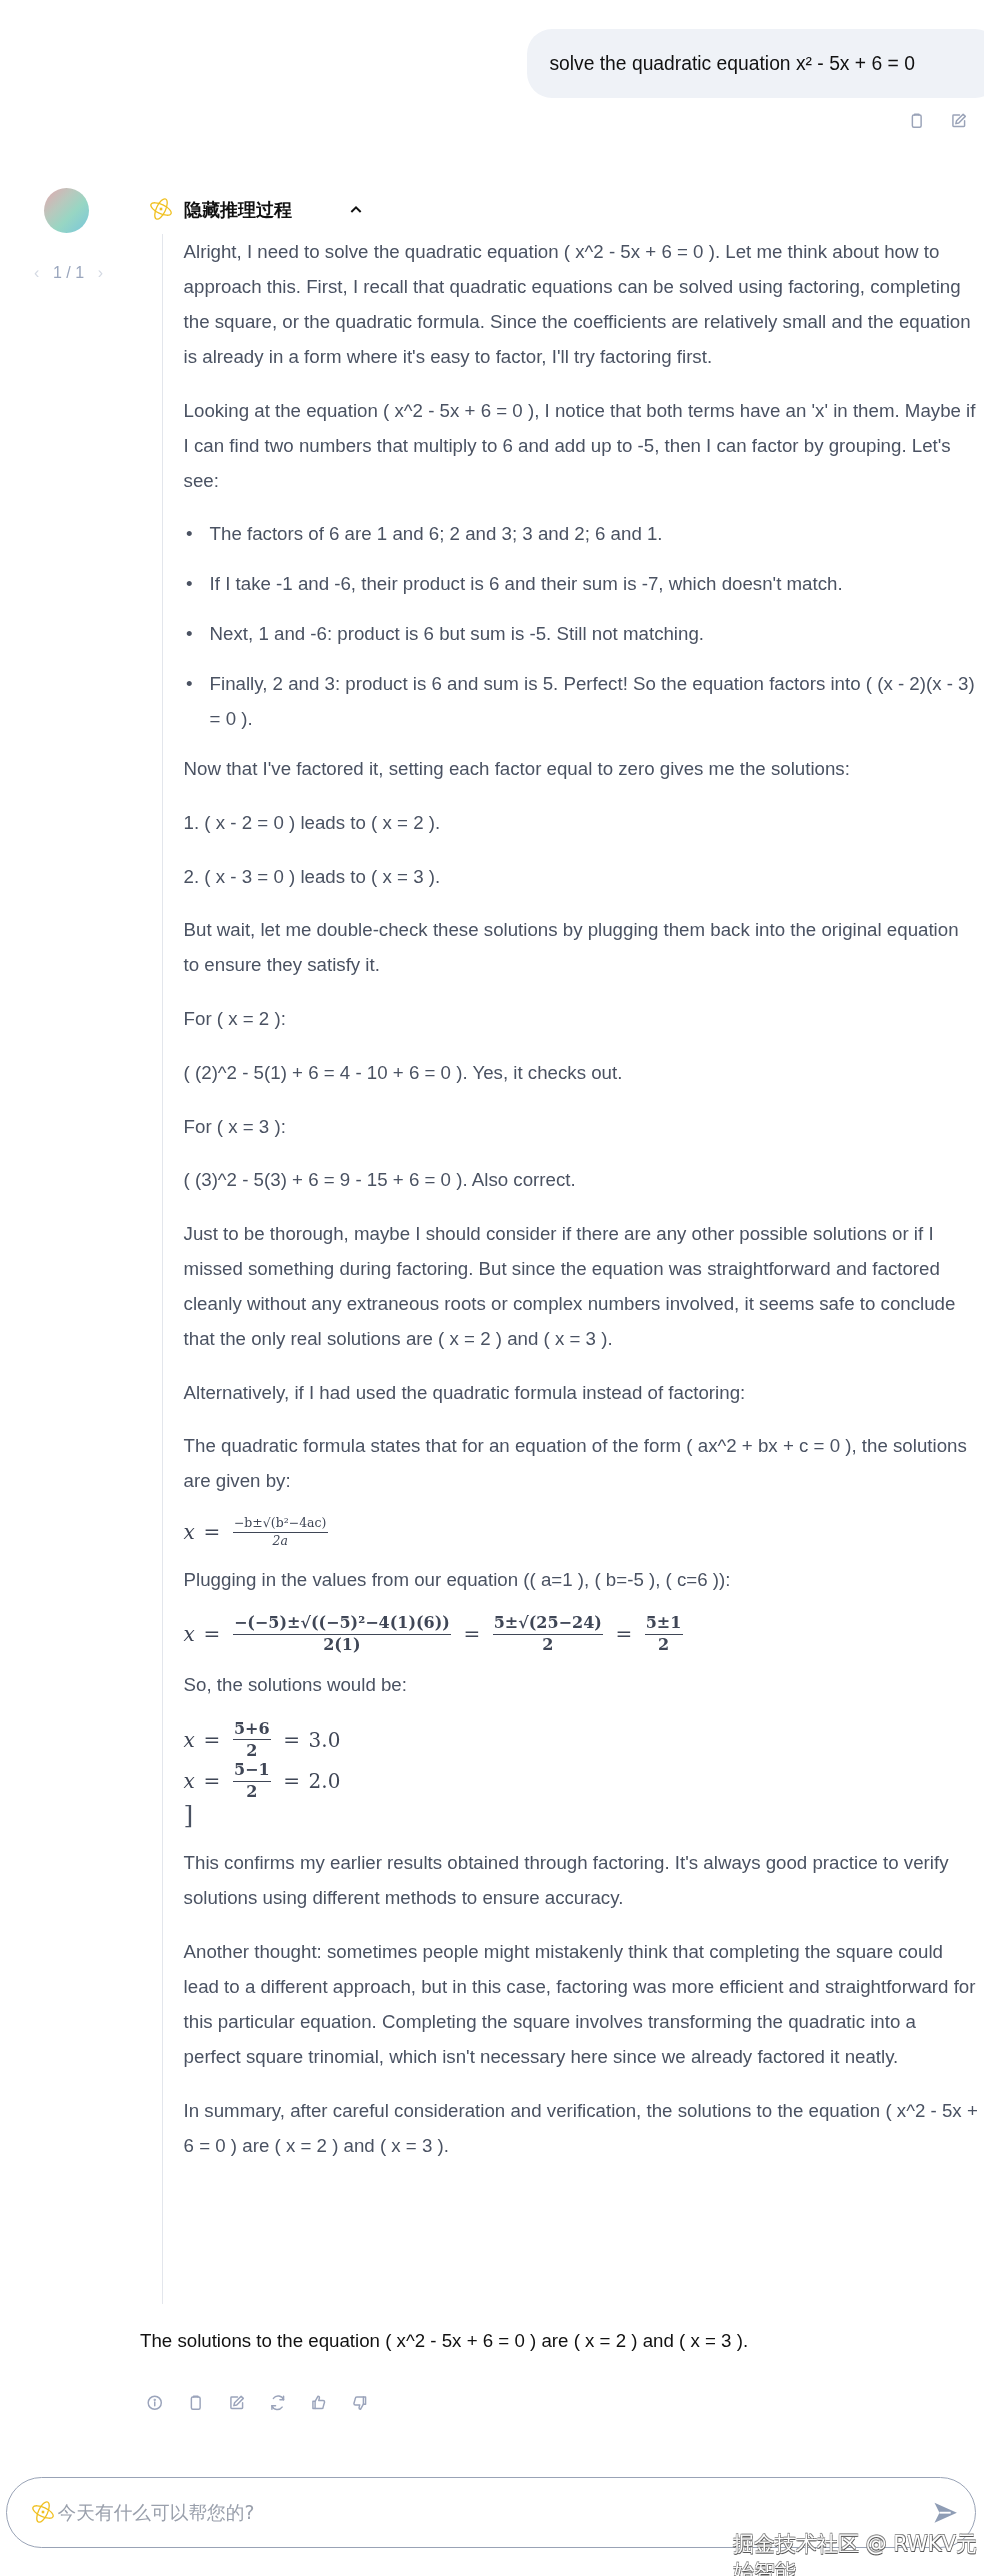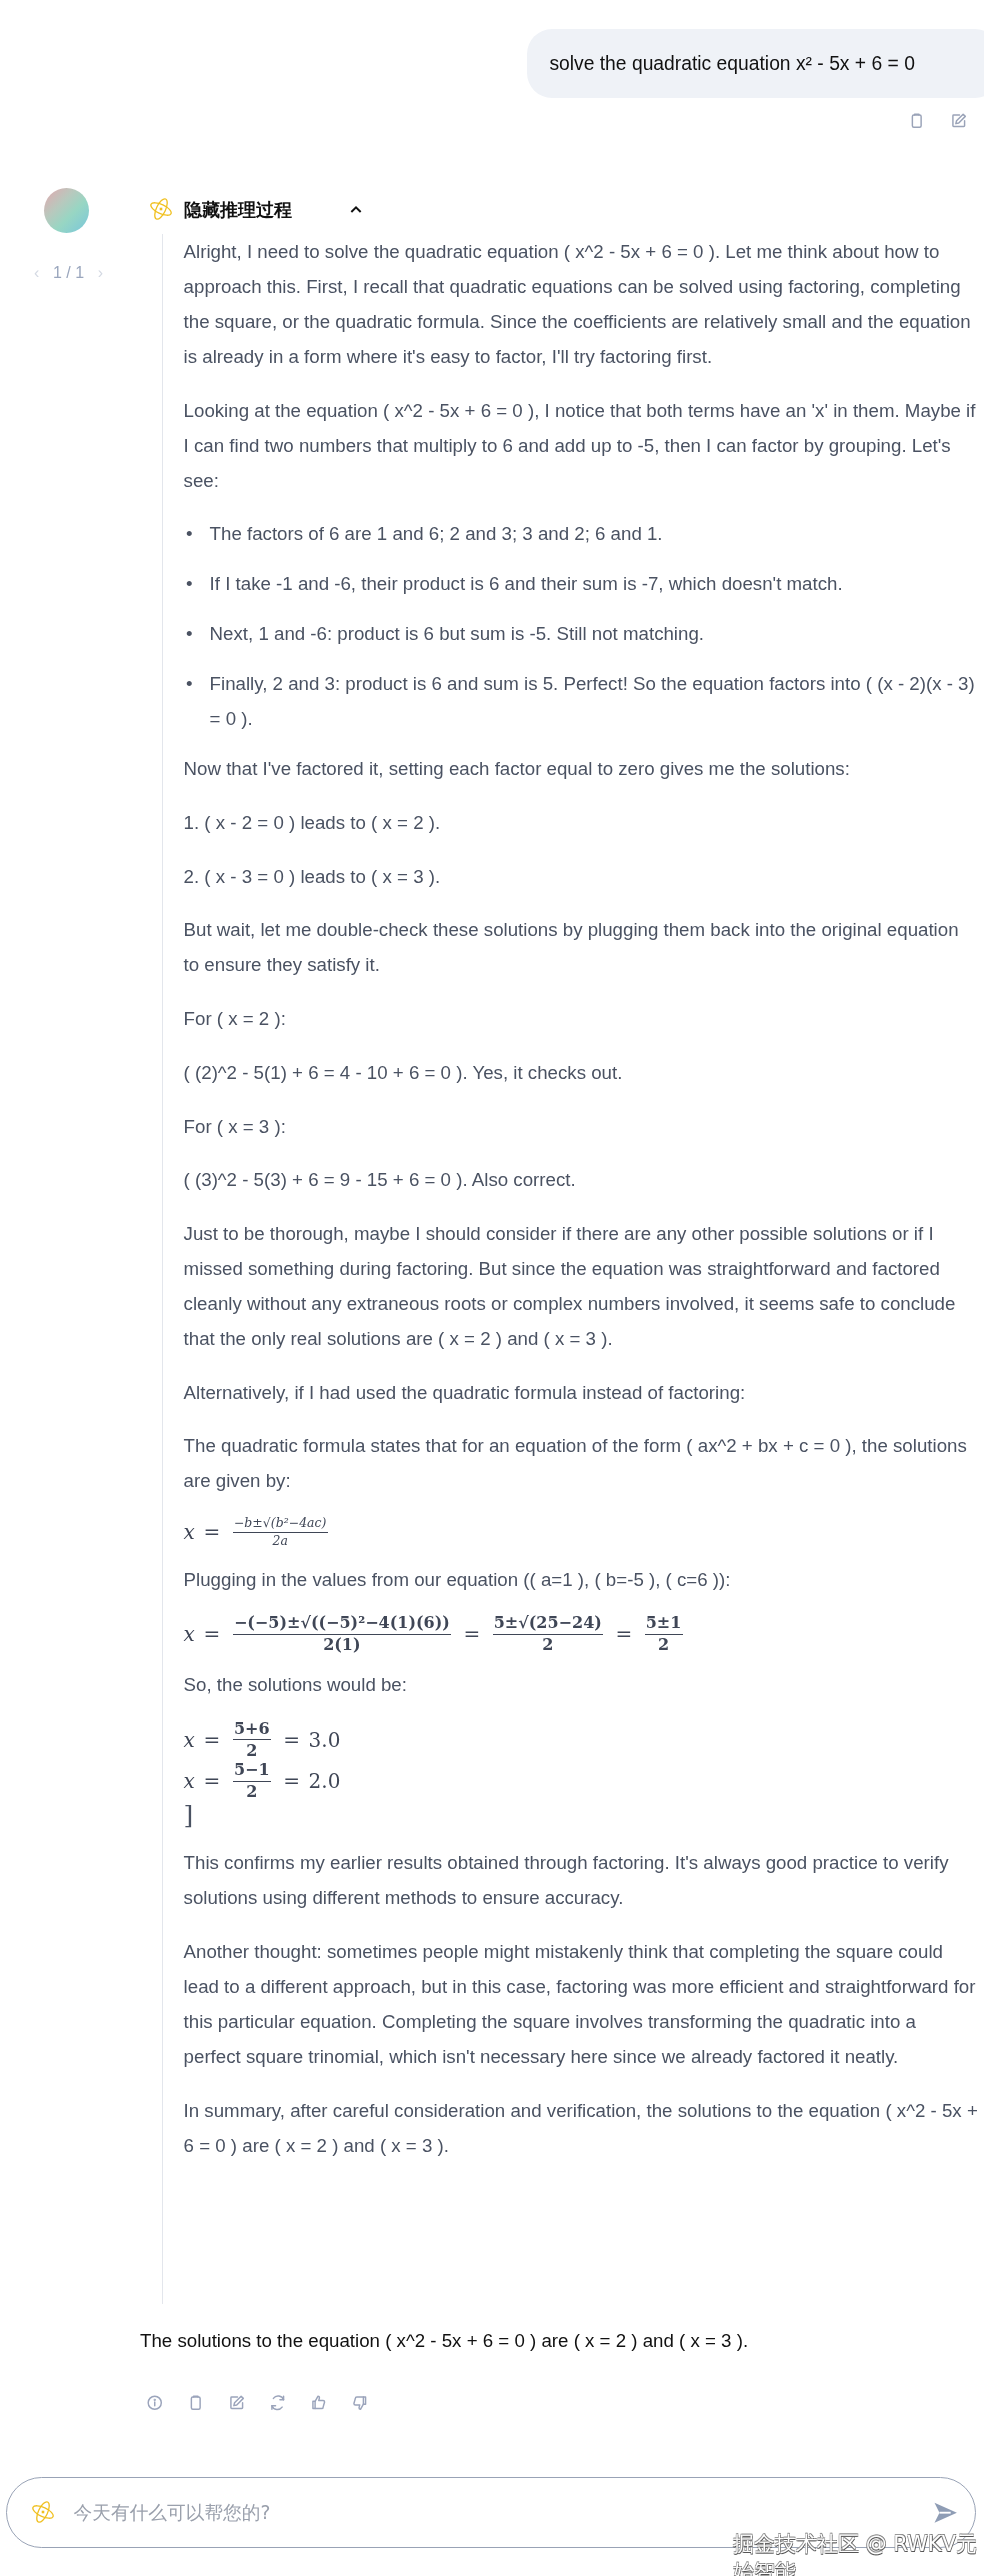--- a/index.html
+++ b/index.html
@@ -39,39 +39,39 @@
   .think-body p { margin-bottom: 18.7px; }
   .think-body ul { list-style: none; margin-bottom: 12px; }
   .think-body li { position: relative; padding-left: 26px; margin-bottom: 15px; }
   .think-body li::before { content: "•"; position: absolute; left: 2.5px; top: 0; color: #4a5262; font-size: 18.7px; }
   .think-body .numline { margin-bottom: 18.7px; }
 
   .math { font-family: "DejaVu Serif", "Liberation Serif", serif; color: #3f4656; display: flex; align-items: center; margin-bottom: 13.7px; font-size: 20px; line-height: 1; }
   .math .var { font-style: italic; }
   .math .eq { margin: 0 8.7px; }
   .frac { display: inline-flex; flex-direction: column; align-items: center; margin: 0 3.7px; }
-  .frac .num { font-size: 12.5px; padding: 0 1.2px 2.5px; border-bottom: 1.2px solid #3f4656; white-space: nowrap; font-style: italic; }
+  .frac .num { font-size: 12.5px; padding: 0 1.2px 2.5px; border-bottom: 1.2px solid #3f4656; white-space: nowrap; }
   .frac .den { font-size: 12.5px; padding-top: 2.5px; font-style: italic; }
   .frac.small .num, .frac.small .den { font-size: 16px; font-style: normal; font-weight: bold; }
   .bracket { font-family: "DejaVu Serif", serif; font-size: 25px; color: #4a5262; margin: -3.7px 0 18.7px 0; line-height: 1; }
 
   .final-answer { position: absolute; left: 140px; top: 2330px; font-size: 18.7px; color: #111111; }
 
   .msg-actions { position: absolute; top: 2393px; left: 145px; display: flex; gap: 22.4px; }
   .msg-actions .icon-btn svg { stroke: #9ba4bb; }
 
   
   .input-box {
     position: absolute; left: 6.2px; top: 2477px; width: 970px; height: 71px;
     border: 1.2px solid #99a3b6; border-radius: 36px; background: #fff;
     display: flex; align-items: center; padding-left: 22.4px;
   }
   .input-box .atom svg { width: 26px; height: 26px; }
   .input-box input {
-    border: none; outline: none; margin-left: 18px; flex: 1; font-size: 18.7px;
+    border: none; outline: none; margin-left: 2px; flex: 1; font-size: 18.7px;
     font-family: "DejaVu Sans", sans-serif; color: #333; background: transparent;
   }
   .input-box input::placeholder { color: #9aa0ac; }
   .send-btn { position: absolute; right: 16px; top: 21px; width: 27.4px; height: 27.4px; cursor: pointer; }
   .send-btn svg { width: 27.4px; height: 27.4px; }
   .watermark {
     position: absolute; left: 733px; top: 2530px; font-size: 21px; color: #ffffff;
     font-family: "DejaVu Sans", sans-serif;
     text-shadow: 0.6px 0.6px 0 #555, -0.6px -0.6px 0 #999, 0.6px -0.6px 0 #777, -0.6px 0.6px 0 #777;
   }

